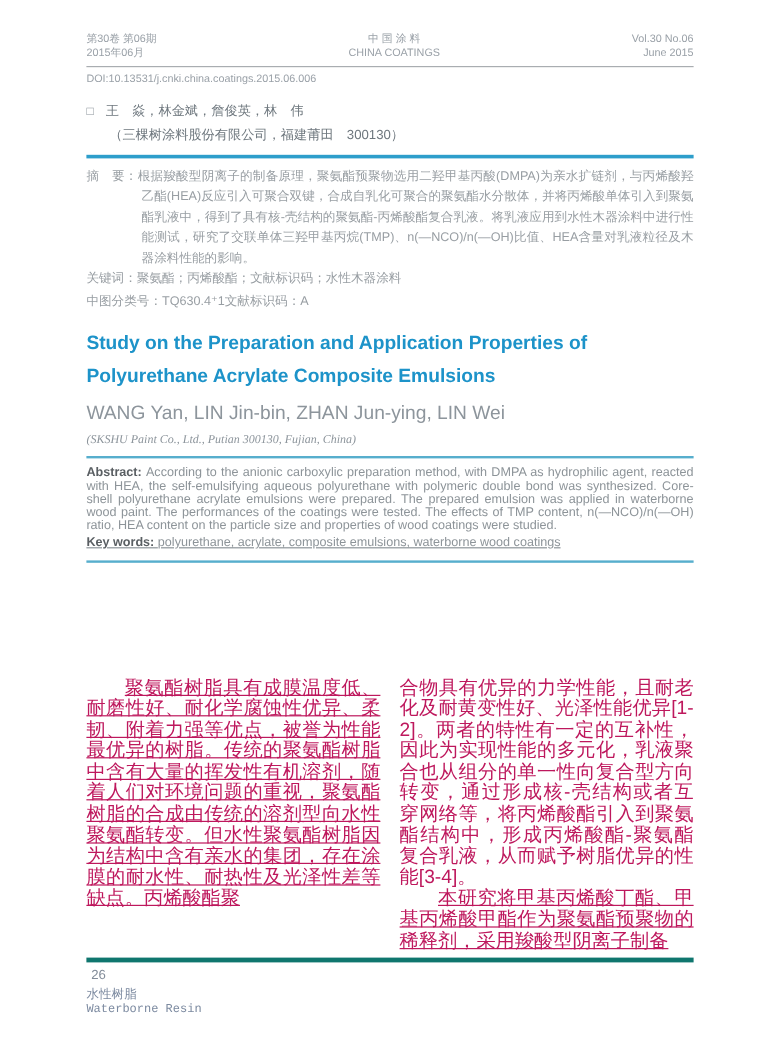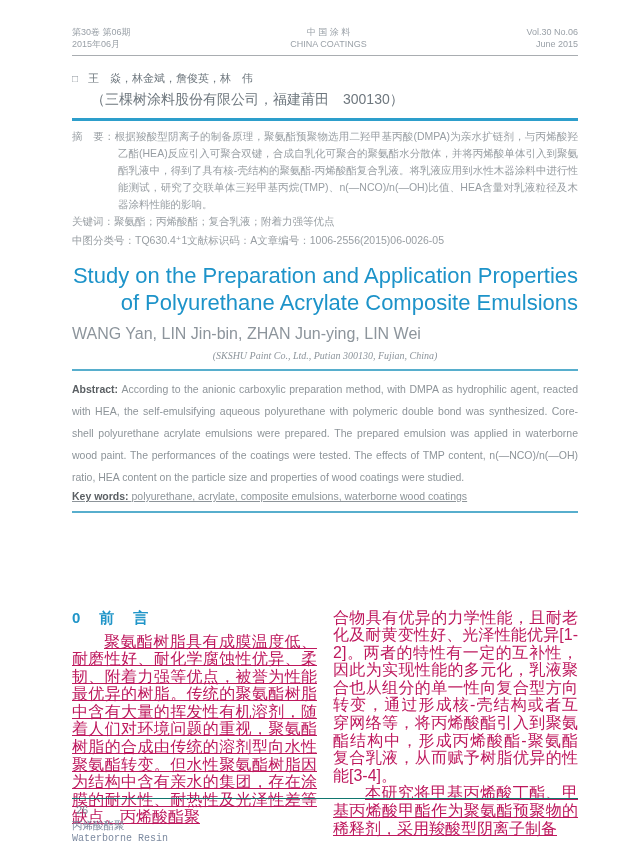--- a/index.html
+++ b/index.html
@@ -22,51 +22,51 @@
   .doi { margin-top:4px; font-size:9px; color:#9aa1a8; }
 
   
   .title-cn {
     margin-top:26px; width:508px;
     font-size:29px; line-height:39px; font-weight:bold;
     color:#2095c8; letter-spacing:1px;
   }
   .authors-cn { margin-top:15px; font-size:11px; color:#6e777e; }
   .authors-cn .marker { margin-right:10px; color:#8d959c; font-size:10px; }
-  .affil-cn { margin-top:5px; font-size:14px; color:#6e777e; padding-left:19px; }
+  .affil-cn { margin-top:5px; font-size:11px; color:#6e777e; padding-left:19px; }
   .rule-thick { margin-top:9px; height:3px; background:#2d9ecb; }
 
   
   .abs-cn {
     margin-top:7px; font-size:10.5px; line-height:17px; color:#989ea3;
     text-align:justify; padding-left:46px; text-indent:-46px;
   }
   .kw-cn { font-size:10.5px; line-height:17px; color:#989ea3; }
   .clc-row { margin-top:2px; display:flex; justify-content:flex-start; font-size:10.5px; line-height:17px; color:#989ea3; }
 
   
-  .title-en { margin-top:13px; font-size:22px; line-height:27px; font-weight:normal; color:#1d93c9;text-align:right; }
+  .title-en { margin-top:13px; font-size:16px; line-height:27px; font-weight:bold; color:#1d93c9; }
   .authors-en { margin-top:9px; font-size:16px; color:#8d959c; }
-  .affil-en { margin-top:7px; font-size:10px; color:#8d959c; font-style:italic; font-family:"Liberation Serif","DejaVu Serif",serif;text-align:center; }
+  .affil-en { margin-top:7px; font-size:10px; color:#8d959c; font-style:italic; font-family:"Liberation Serif","DejaVu Serif",serif; }
   .rule-teal { margin-top:8px; height:2px; background:#57aecd; }
-  .abs-en { margin-top:7px; font-size:10.5px; line-height:22px; color:#8d9499; text-align:justify; }
+  .abs-en { margin-top:7px; font-size:10.5px; line-height:11px; color:#8d9499; text-align:justify; }
   .abs-en .lbl, .kw-en .lbl { font-weight:bold; color:#5a5f63; }
   .kw-en { font-size:10.5px; line-height:16.5px; color:#8d9499;text-decoration:underline; }
   .rule-teal2 { margin-top:6px; height:2px; background:#57aecd; }
 
   
   .columns { margin-top:96px; display:grid; grid-template-columns:1fr 1fr; column-gap:16px; }
   .sec-head { font-size:15px; line-height:18px; font-weight:bold; color:#2095c8; letter-spacing:2px; margin-bottom:6px; }
   .body-para { font-size:16px; line-height:17.6px; color:#be185d; text-align:justify; }
   .indent { text-indent:2em;text-decoration:underline; }
 
   
   .pfooter {
     position:absolute; left:60px; right:51px; top:798px;
-    border-top:1px solid #0f766e; padding-top:5px;
+    border-top:4px solid #0f766e; padding-top:5px;
   }
   .pageno { font-size:11px; color:#828c99; padding-left:4px; }
   .sect-cn { margin-top:3px; font-size:10.5px; color:#7c8aa0; }
   .sect-en { font-size:10px; color:#7c8aa0;font-family:Liberation Mono, monospace; }
 </style>
 </head>
 <body>
 
 <div class="page">
   <div class="inner">
@@ -79,61 +79,60 @@
       <div class="jh-center">
         <div>中 国 涂 料</div>
         <div>CHINA COATINGS</div>
       </div>
       <div class="jh-right">
         <div>Vol.30 No.06</div>
         <div>June 2015</div>
       </div>
     </div>
     <div class="jh-rule"></div>
+    <div class="doi">DOI:10.13531/j.cnki.china.coatings.2015.06.006</div>
 
 
     <div class="authors-cn">
       <span class="marker">□</span><span>王　焱，林金斌，詹俊英，林　伟</span>
     </div>
     <div class="affil-cn">（三棵树涂料股份有限公司，福建莆田　300130）</div>
 
     <div class="rule-thick"></div>
 
     <p class="abs-cn"><span class="lbl">摘　要：</span><span>根据羧酸型阴离子的制备原理，聚氨酯预聚物选用二羟甲基丙酸(DMPA)为亲水扩链剂，与丙烯酸羟乙酯(HEA)反应引入可聚合双键，合成自乳化可聚合的聚氨酯水分散体，并将丙烯酸单体引入到聚氨酯乳液中，得到了具有核-壳结构的聚氨酯-丙烯酸酯复合乳液。将乳液应用到水性木器涂料中进行性能测试，研究了交联单体三羟甲基丙烷(TMP)、n(—NCO)/n(—OH)比值、HEA含量对乳液粒径及木器涂料性能的影响。</span></p>
 
-    <p class="kw-cn"><span>关键词：</span><span>聚氨酯；丙烯酸酯；复合乳液；附着力强等优点</span></p>
+    <p class="kw-cn"><span>关键词：</span><span>聚氨酯；丙烯酸酯；文献标识码；水性木器涂料</span></p>
 
     <div class="clc-row">
       <span><span>中图分类号：</span><span>TQ630.4⁺1</span></span>
       <span><span>文献标识码：</span><span>A</span></span>
-      <span><span>文章编号：</span><span>1006-2556(2015)06-0026-05</span></span>
     </div>
 
     <h2 class="title-en">Study on the Preparation and Application Properties of Polyurethane Acrylate Composite Emulsions</h2>
     <div class="authors-en">WANG Yan, LIN Jin-bin, ZHAN Jun-ying, LIN Wei</div>
     <div class="affil-en">(SKSHU Paint Co., Ltd., Putian 300130, Fujian, China)</div>
 
     <div class="rule-teal"></div>
 
     <p class="abs-en"><span class="lbl">Abstract: </span><span>According to the anionic carboxylic preparation method, with DMPA as hydrophilic agent, reacted with HEA, the self-emulsifying aqueous polyurethane with polymeric double bond was synthesized. Core-shell polyurethane acrylate emulsions were prepared. The prepared emulsion was applied in waterborne wood paint. The performances of the coatings were tested. The effects of TMP content, n(—NCO)/n(—OH) ratio, HEA content on the particle size and properties of wood coatings were studied.</span></p>
     <p class="kw-en"><span class="lbl">Key words: </span><span>polyurethane, acrylate, composite emulsions, waterborne wood coatings</span></p>
 
     <div class="rule-teal2"></div>
 
     <div class="columns">
       <div class="col">
-        <h3 class="sec-head">0　前　言</h3>
         <p class="body-para indent">聚氨酯树脂具有成膜温度低、耐磨性好、耐化学腐蚀性优异、柔韧、附着力强等优点，被誉为性能最优异的树脂。传统的聚氨酯树脂中含有大量的挥发性有机溶剂，随着人们对环境问题的重视，聚氨酯树脂的合成由传统的溶剂型向水性聚氨酯转变。但水性聚氨酯树脂因为结构中含有亲水的集团，存在涂膜的耐水性、耐热性及光泽性差等缺点。丙烯酸酯聚</p>
       </div>
       <div class="col">
         <p class="body-para">合物具有优异的力学性能，且耐老化及耐黄变性好、光泽性能优异[1-2]。两者的特性有一定的互补性，因此为实现性能的多元化，乳液聚合也从组分的单一性向复合型方向转变，通过形成核-壳结构或者互穿网络等，将丙烯酸酯引入到聚氨酯结构中，形成丙烯酸酯-聚氨酯复合乳液，从而赋予树脂优异的性能[3-4]。</p>
         <p class="body-para indent">本研究将甲基丙烯酸丁酯、甲基丙烯酸甲酯作为聚氨酯预聚物的稀释剂，采用羧酸型阴离子制备</p>
       </div>
     </div>
 
   </div>
 
   <div class="pfooter">
     <div class="pageno">26</div>
-    <div class="sect-cn">丙烯酸酯聚</div>
+    <div class="sect-cn">水性树脂</div>
     <div class="sect-en">Waterborne Resin</div>
   </div>
 </div>
 
 </body></html>

